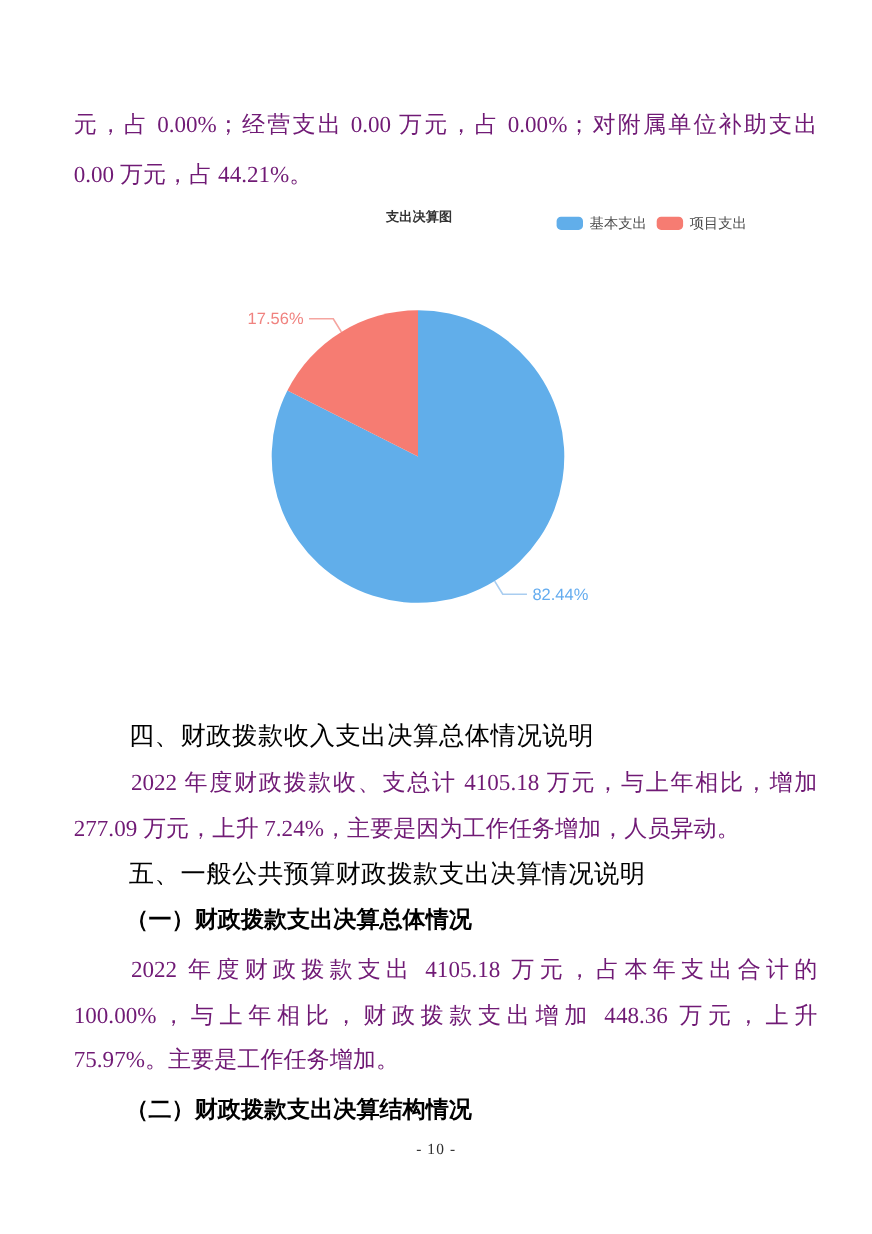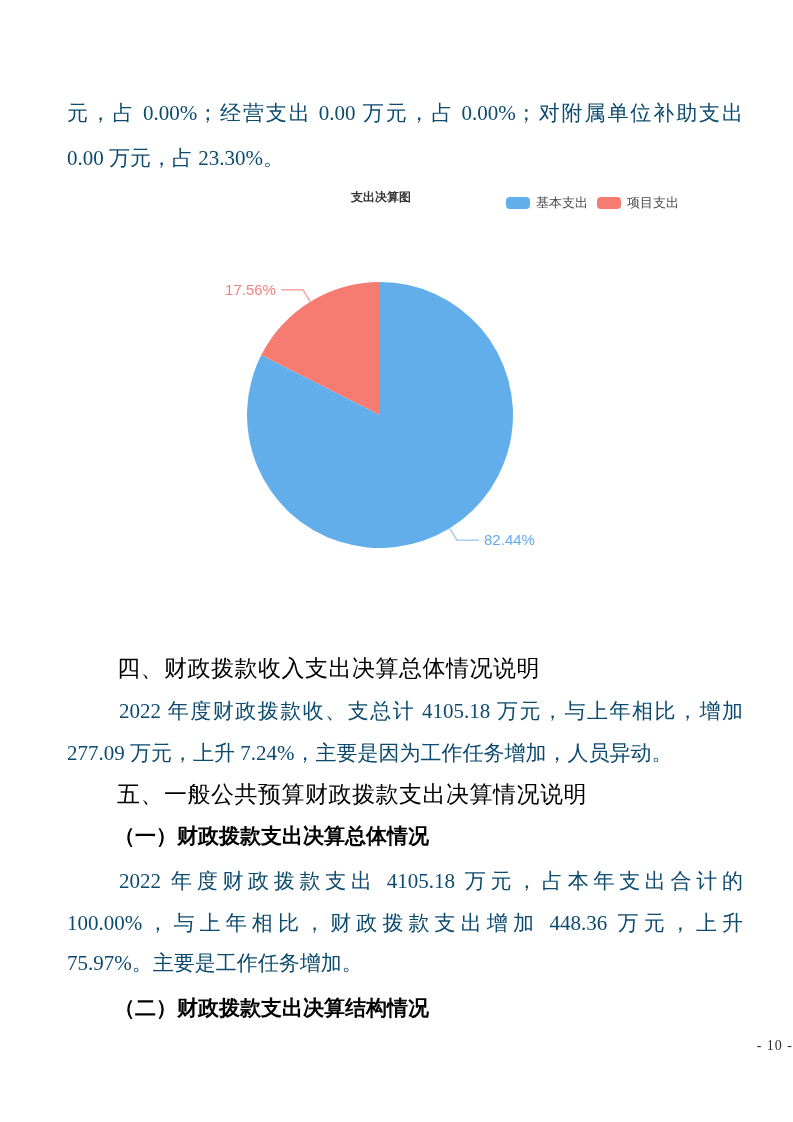--- a/index.html
+++ b/index.html
@@ -4,42 +4,42 @@
 <style>
   html,body { margin:0; padding:0; background:#ffffff; }
   .page {
     position:relative; width:793px; height:1122px; margin:0 auto;
     background:#ffffff; overflow:hidden;
     font-family:"Liberation Serif", serif; color:#141414;
   }
   
   .bl {
     position:absolute; left:67px; width:676px;
-    font-size:21px; line-height:27px; color:#0c4a6e;
+    font-size:21px; line-height:27px; color:#701a75;
     font-family:"Liberation Serif", serif;
     white-space:normal;
   }
   .full { text-align:justify; text-align-last:justify; }
   .ind  { text-indent:52px; }
   
   .h {
     position:absolute; left:117px;
     font-family:"Liberation Sans", sans-serif;
     font-weight:400; font-size:23px; line-height:28px; color:#000;
     letter-spacing:0.5px; white-space:nowrap;
   }
   
   .sub {
     position:absolute; left:114px;
     font-family:"Liberation Serif", serif;
     font-weight:700; font-size:21px; line-height:26px; color:#000;
     white-space:nowrap;
   }
   .pagenum {
-    position:absolute; left:0; width:793px; text-align:right;
+    position:absolute; left:0; width:793px; text-align:center;
     font-size:14px; color:#2e2e2e; letter-spacing:1px;
     font-family:"Liberation Serif", serif;
   }
   
   .chart-title {
     position:absolute; top:189px; left:211px; width:340px;
     text-align:center; font-family:"Liberation Sans", sans-serif;
     font-weight:700; font-size:12px; color:#333;
   }
   .legend {
@@ -54,21 +54,21 @@
   }
   .pie-svg { position:absolute; top:0; left:0; }
   .pie-svg text { font-family:"Liberation Sans", sans-serif; font-size:15px; }
 </style>
 </head>
 <body>
 
 <div class="page">
 
   <div class="bl full" style="top:100px">元，占 0.00%；经营支出 0.00 万元，占 0.00%；对附属单位补助支出</div>
-  <div class="bl" style="top:145px">0.00 万元，占 23.30%。</div>
+  <div class="bl" style="top:145px">0.00 万元，占 44.21%。</div>
 
   <div>
     <div class="chart-title">支出决算图</div>
     <div class="legend">
         <div class="legend-item">
           <span class="legend-swatch" style="background: rgb(97, 174, 234);"></span>
           <span class="legend-label">基本支出</span>
         </div>
         <div class="legend-item">
           <span class="legend-swatch" style="background: rgb(246, 124, 114);"></span>

